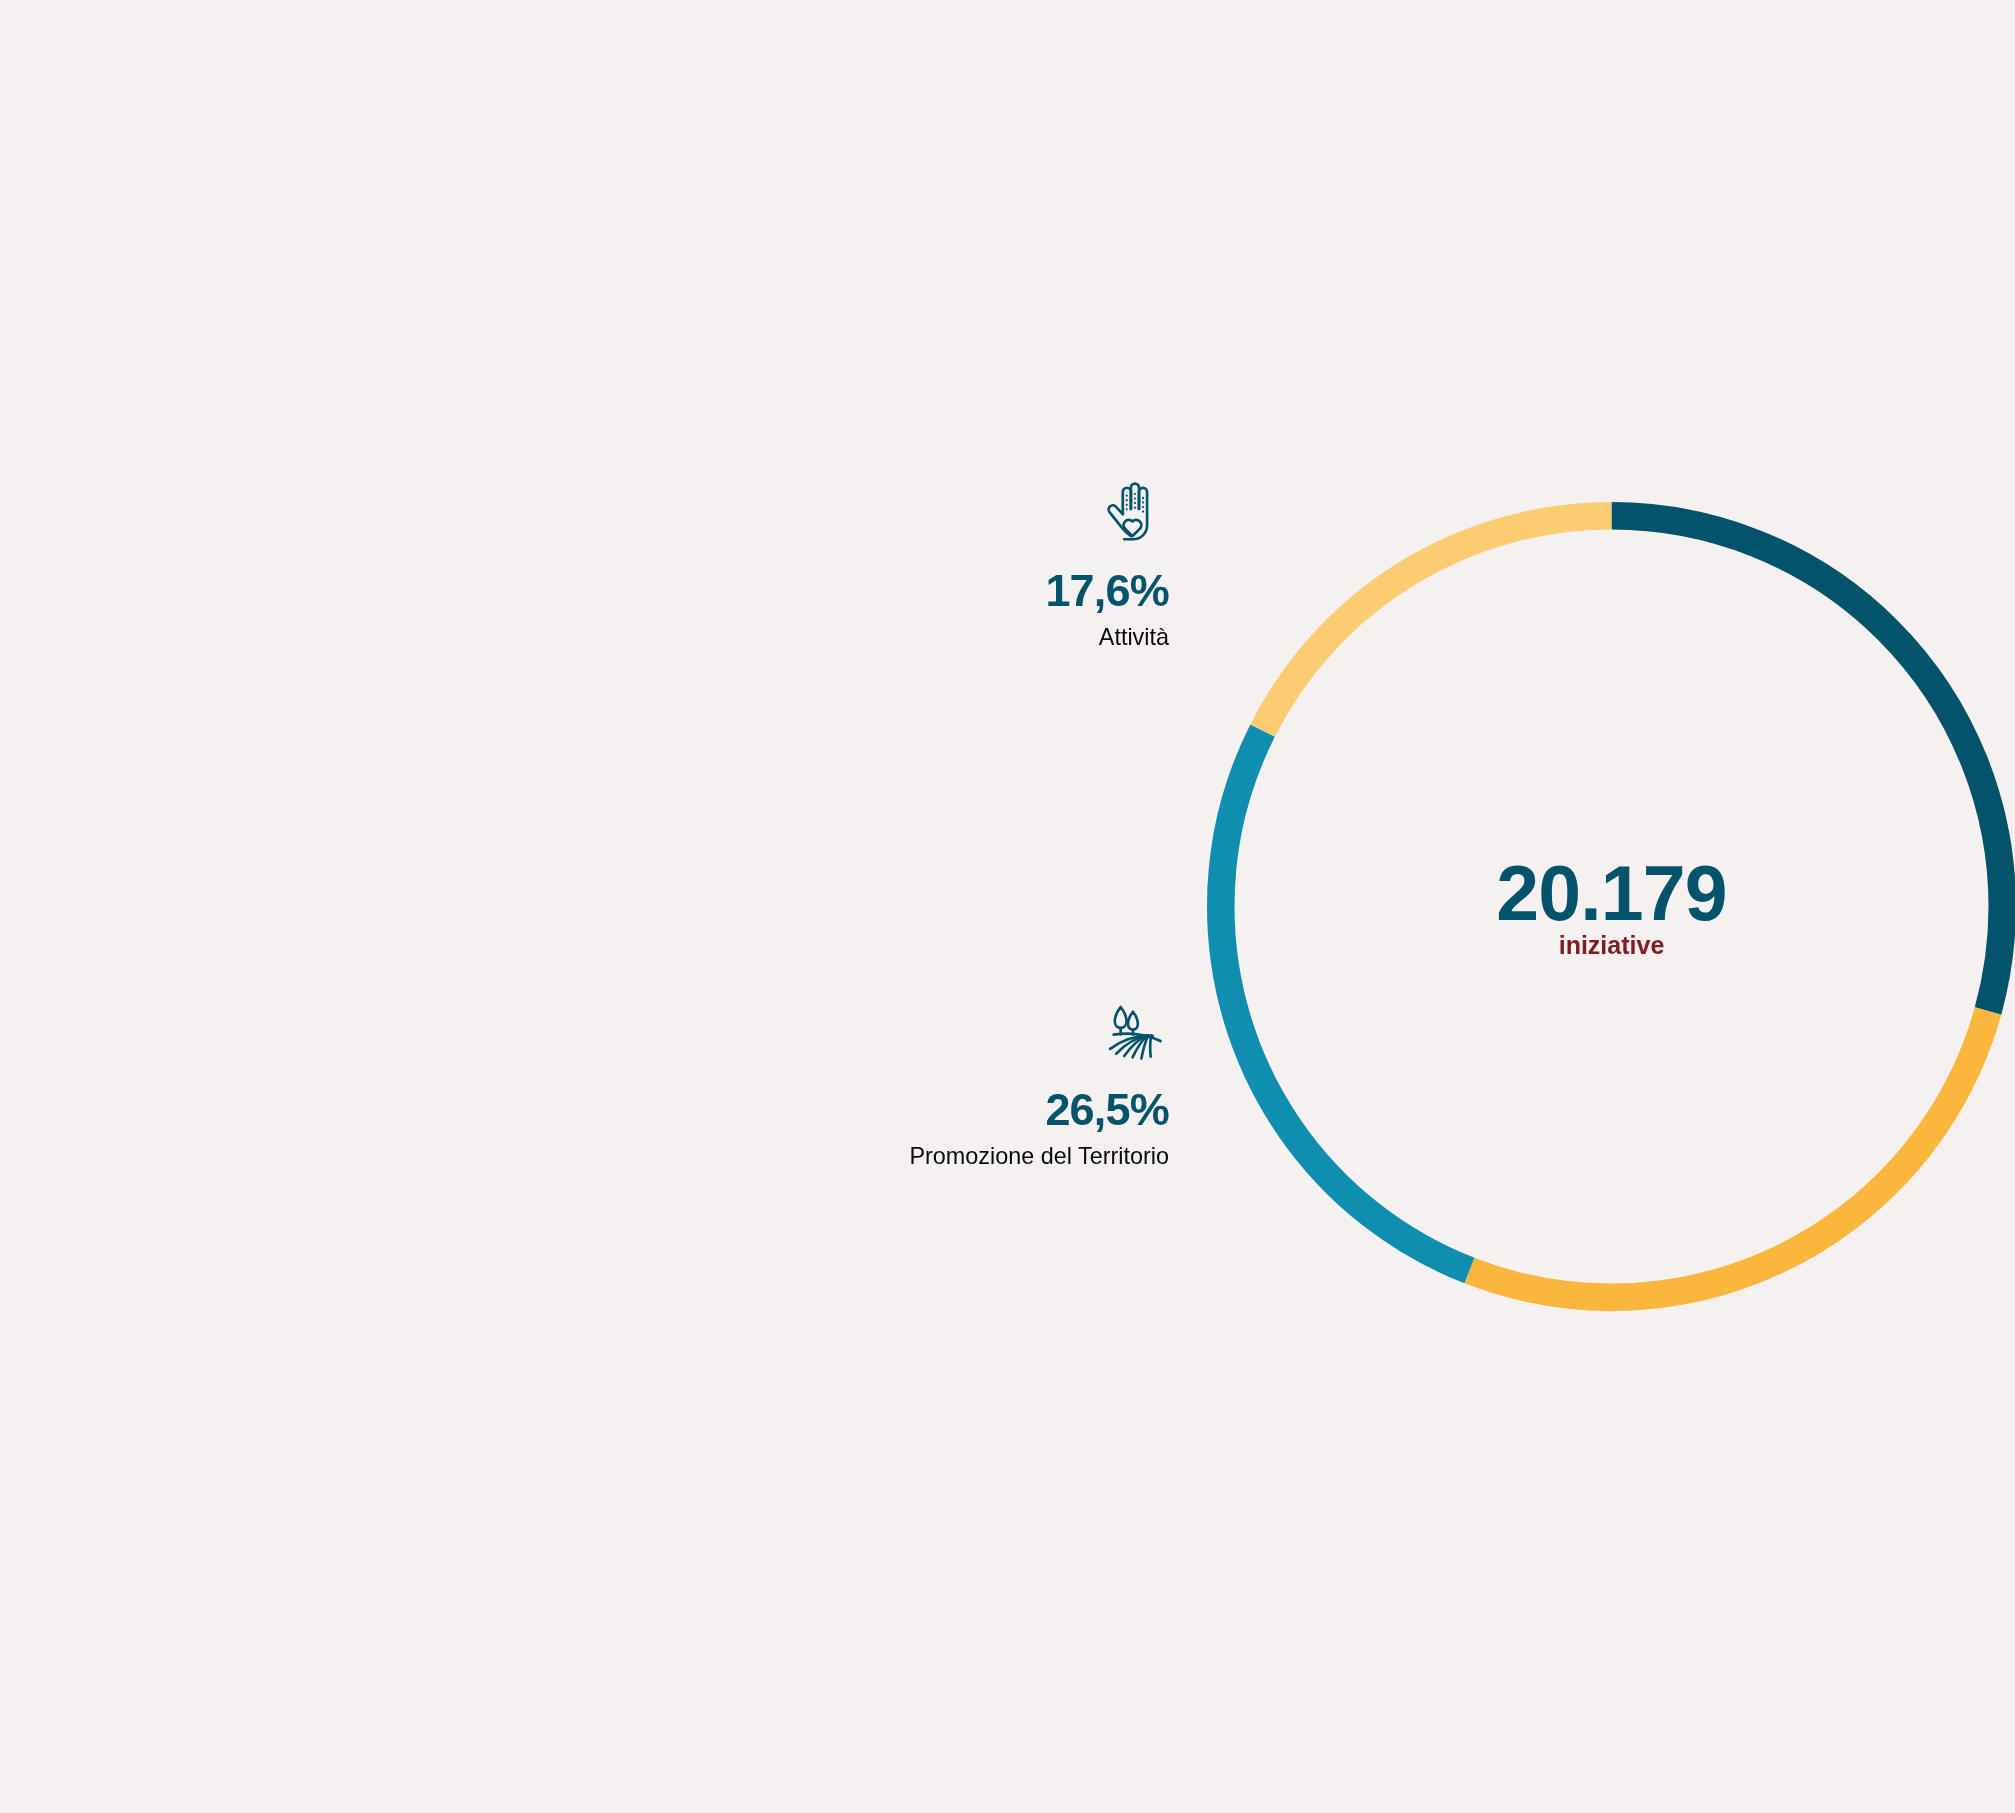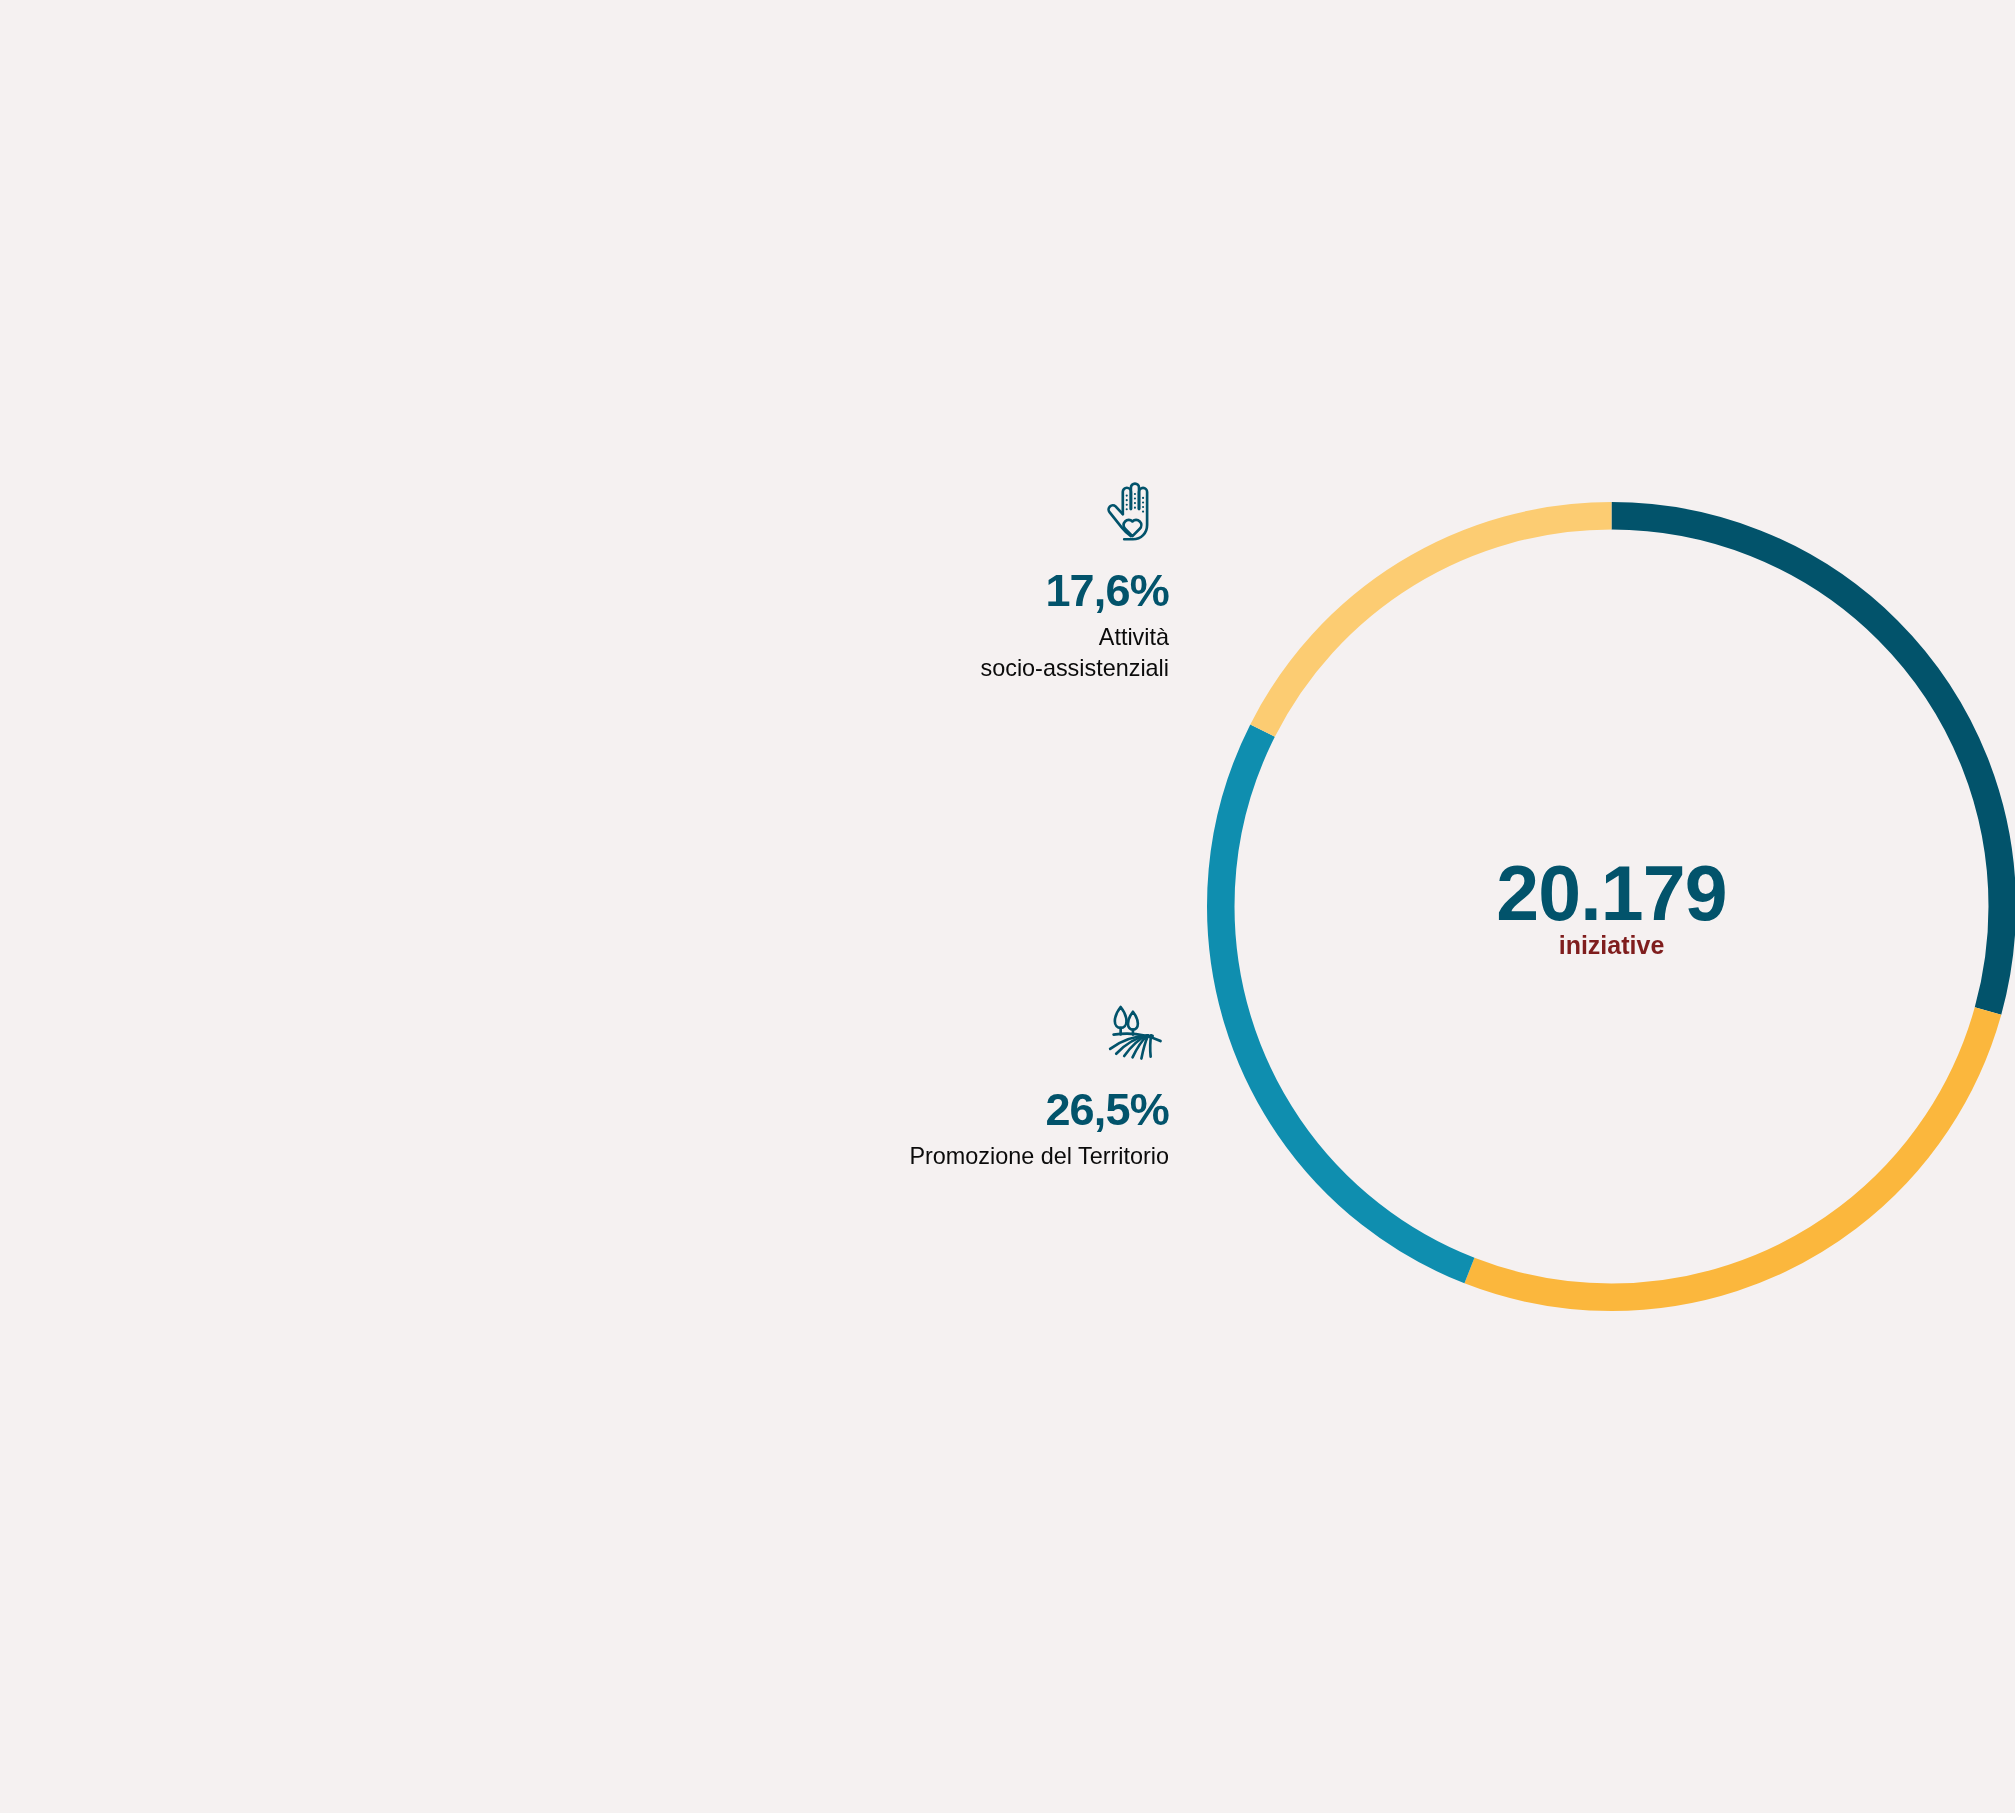--- a/index.html
+++ b/index.html
@@ -134,21 +134,20 @@
           <circle cx="43.5" cy="17.3" r="0.85"></circle>
             <circle cx="43.5" cy="20.9" r="0.85"></circle>
           <circle cx="43.5" cy="24.5" r="0.85"></circle>
             <circle cx="43.5" cy="28.1" r="0.85"></circle>
         </g>
       </svg>
     </span>
     <div class="legend-pct">17,6%</div>
     <div class="legend-label">
       <span class="lbl-line">Attività</span>
-      <span class="lbl-line">socio-assistenziali</span>
     </div>
   </div>
 
   <div class="legend-item left" id="legend-promozione">
     <span class="legend-icon">
       <svg viewBox="0 0 64 64" fill="none" stroke="#02536B" stroke-width="2.1" stroke-linecap="round" stroke-linejoin="round" xmlns="http://www.w3.org/2000/svg">
         <path d="M25.8 9.5c3.3 4.2 4.6 8 4.6 11.2 0 3.2-2 5.3-4.6 5.3s-4.6-2.1-4.6-5.3c0-3.2 1.3-7 4.6-11.2z"></path>
         <path d="M25.8 26v5.2"></path>
         <path d="M35.5 13.2c2.8 3.6 3.9 6.9 3.9 9.6 0 2.7-1.7 4.6-3.9 4.6s-3.9-1.9-3.9-4.6c0-2.7 1.1-6 3.9-9.6z"></path>
         <path d="M35.5 27.4v3.9"></path>

